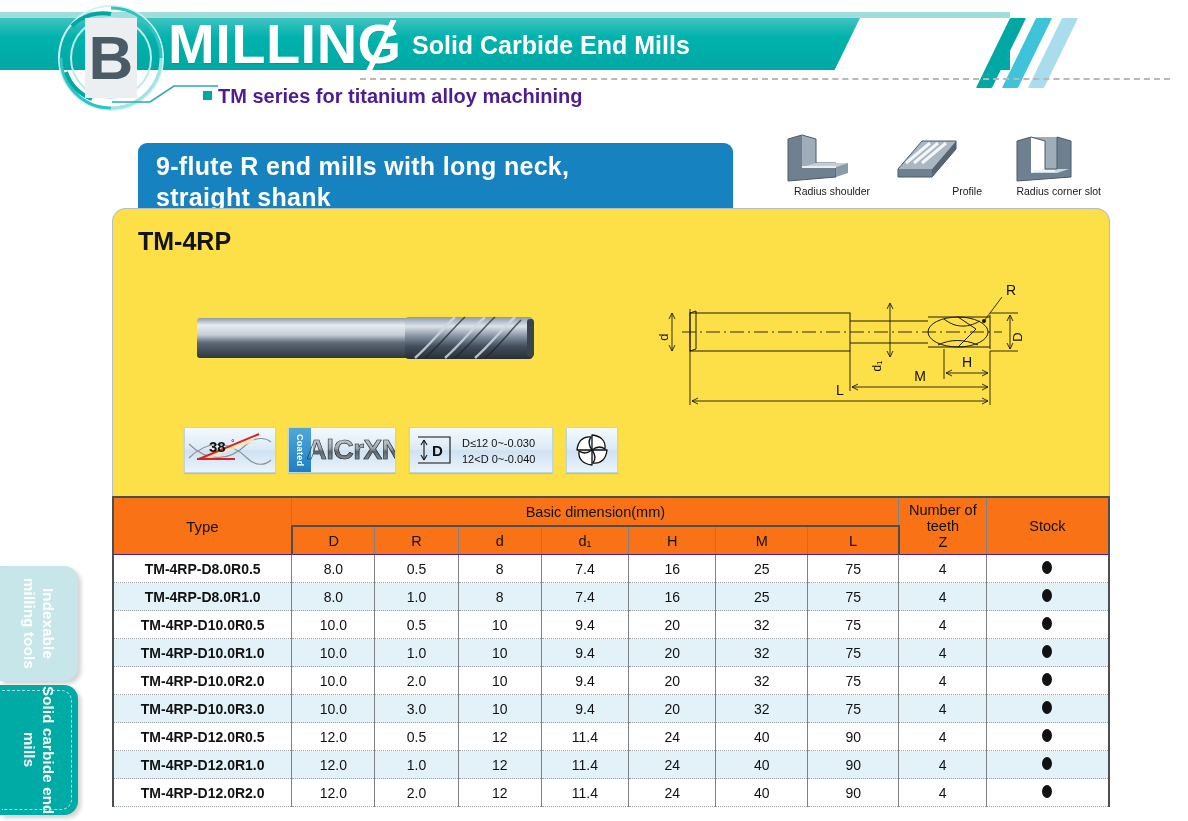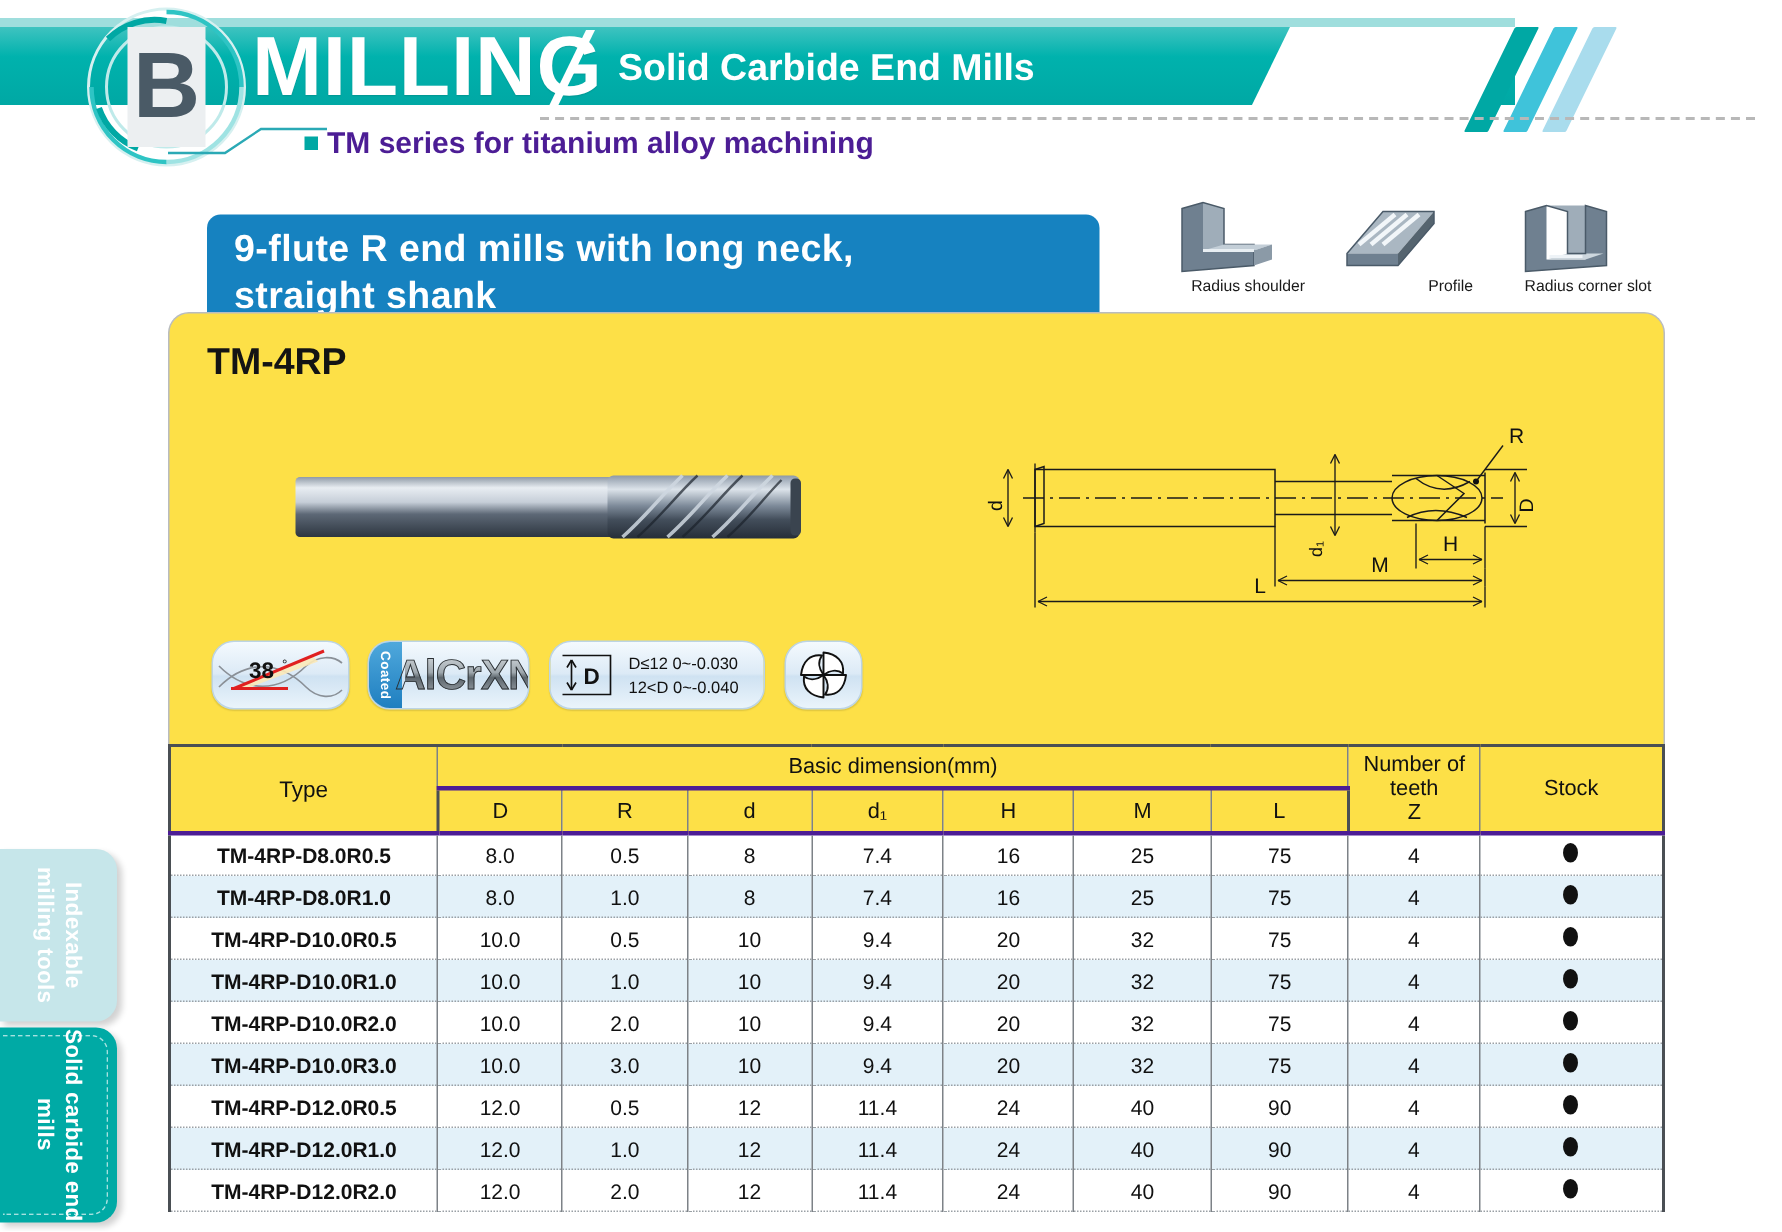--- a/index.html
+++ b/index.html
@@ -113,25 +113,26 @@
     position:absolute; left:25px; top:18px;
     font-size:25px; font-weight:bold; color:#141414; line-height:28px;
   }
 
   .prod-photo { position:absolute; left:78px; top:95px; width:350px; height:70px; }
   .tech-draw  { position:absolute; left:545px; top:60px; width:420px; height:140px; }
 
   
   .specs { position:absolute; left:28px; top:218px; width:430px; height:56px; }
   .badge {
-    position:absolute; top:0; height:46px; border-radius:15px;
+    position:absolute; top:0; height:46px; border-radius:0;
     border:1px solid #bcd4e4;
     background:linear-gradient(180deg,#f4fafe 0%,#dceaf6 48%,#cfe2f2 52%,#eaf4fb 100%);
     box-shadow:0 1px 1px rgba(0,0,0,.12);
     overflow:hidden;
+    margin-left:43px;
   }
   .b-helix { left:0px;   width:92px; }
   .b-coat  { left:104px; width:108px; }
   .b-tol   { left:225px; width:144px; }
   .b-flute { left:382px; width:52px; }
 
   .coat-tab {
     position:absolute; left:0; top:0; width:22px; height:100%;
     background:linear-gradient(180deg,#4fa8dc,#1f7fc0);
     display:flex; align-items:center; justify-content:center;
@@ -154,22 +155,22 @@
   }
 
   
   .tbl-wrap { position:absolute; left:112px; top:496px; width:998px; }
   table { border-collapse:collapse; width:998px; table-layout:fixed; }
   th, td {
     border-left:1px solid #7d8287; border-right:1px solid #7d8287;
     text-align:center; color:#111;
   }
   thead th {
-    background:#fde047; font-size:14.5px; font-weight:normal;
-    border-top:2px solid #4a4f54; border-bottom:3px solid #4c1d95;
+    background:#f97316; font-size:14.5px; font-weight:normal;
+    border-top:2px solid #4a4f54; border-bottom:1px solid #4c1d95;
     padding:4px 2px;
   }
   thead th.th-type { font-size:15px; }
   tbody td {
     font-size:14px; padding:5px 2px; height:28px;
     border-top:1px dotted #9aa0a5; border-bottom:1px dotted #9aa0a5;
   }
   tbody td.c-type { font-weight:bold; font-size:14px; }
   tbody tr:nth-child(even) td { background:#e3f1f9; }
   tbody tr:nth-child(odd)  td { background:#ffffff; }

